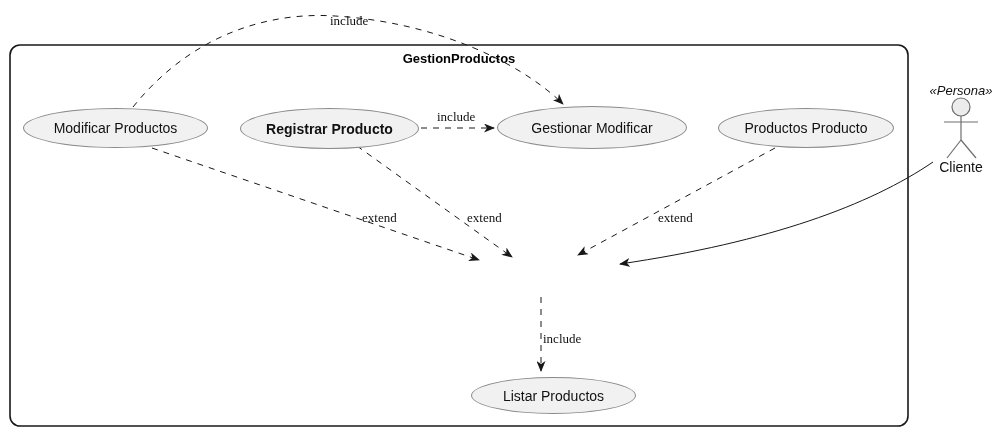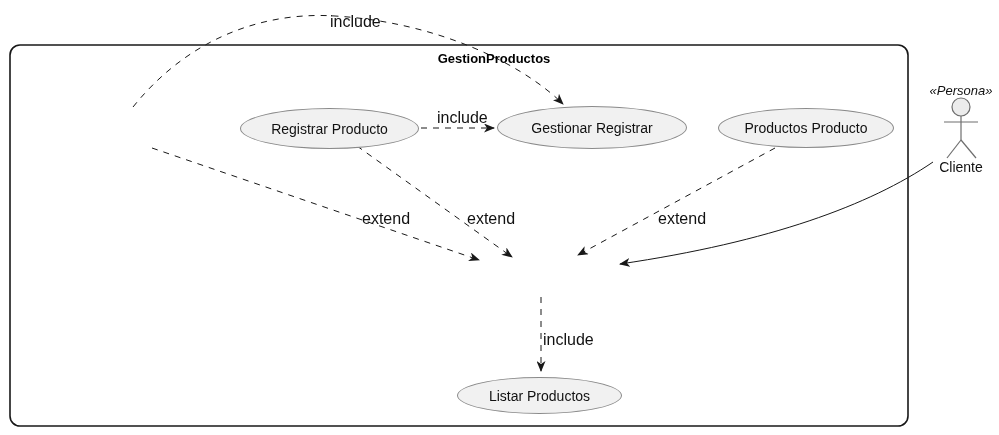--- a/index.html
+++ b/index.html
@@ -21,35 +21,35 @@
     display: flex;
     align-items: center;
     justify-content: center;
     font-size: 14px;
     color: #111111;
     box-sizing: border-box;
     white-space: nowrap;
   }
   .edge-label {
     position: absolute;
-    font-size: 16px;
+    font-size: 13px;
     color: #111111;
     white-space: nowrap;
     line-height: 1;
+    font-family: Liberation Serif, serif;
   }
   .frame-title {
     position: absolute;
     left: 10px;
     top: 51px;
     width: 898px;
     text-align: center;
     font-weight: bold;
     font-size: 13px;
     color: #000000;
-    padding-left: 35px;
   }
   .actor-label {
     position: absolute;
     width: 92px;
     text-align: center;
     font-size: 13px;
     line-height: 1;
     white-space: nowrap;
   }
   .actor-stereotype { left: 915px; top: 84px; font-style: italic; }
@@ -87,35 +87,38 @@
       <circle cx="961" cy="107" r="9" fill="#ececec"></circle>
       <line x1="961" y1="116" x2="961" y2="140"></line>
       <line x1="944" y1="122" x2="978" y2="122"></line>
       <line x1="961" y1="140" x2="947" y2="158"></line>
       <line x1="961" y1="140" x2="976" y2="158"></line>
     </g>
   </svg>
 
   <div class="frame-title">GestionProductos</div>
 
+  <div class="usecase" style="left:23px; top:108px; width:185px; height:40px;">
+    <span>Modificar Productos</span>
+  </div>
 
-  <div class="usecase" style="left:240px; top:108px; width:179px; height:41px;">
+  <div class="usecase" style="left:240px; top:108px; width:179px; height:41px;font-weight:bold;">
     <span>Registrar Producto</span>
   </div>
 
   <div class="usecase" style="left:497px; top:106px; width:190px; height:43px;">
-    <span>Gestionar Registrar</span>
+    <span>Gestionar Modificar</span>
   </div>
 
   <div class="usecase" style="left:718px; top:108px; width:176px; height:40px;">
     <span>Productos Producto</span>
   </div>
 
 
-  <div class="usecase" style="left:457px; top:377px; width:165px; height:37px;justify-content:center;">
+  <div class="usecase" style="left:471px; top:377px; width:165px; height:37px;justify-content:center;">
     <span>Listar Productos</span>
   </div>
 
   <span class="edge-label" style="left:330px; top:14px;">include</span>
   <span class="edge-label" style="left:437px; top:110px;">include</span>
   <span class="edge-label" style="left:362px; top:211px;">extend</span>
   <span class="edge-label" style="left:467px; top:211px;">extend</span>
   <span class="edge-label" style="left:658px; top:211px;">extend</span>
   <span class="edge-label" style="left:543px; top:332px;">include</span>
 

